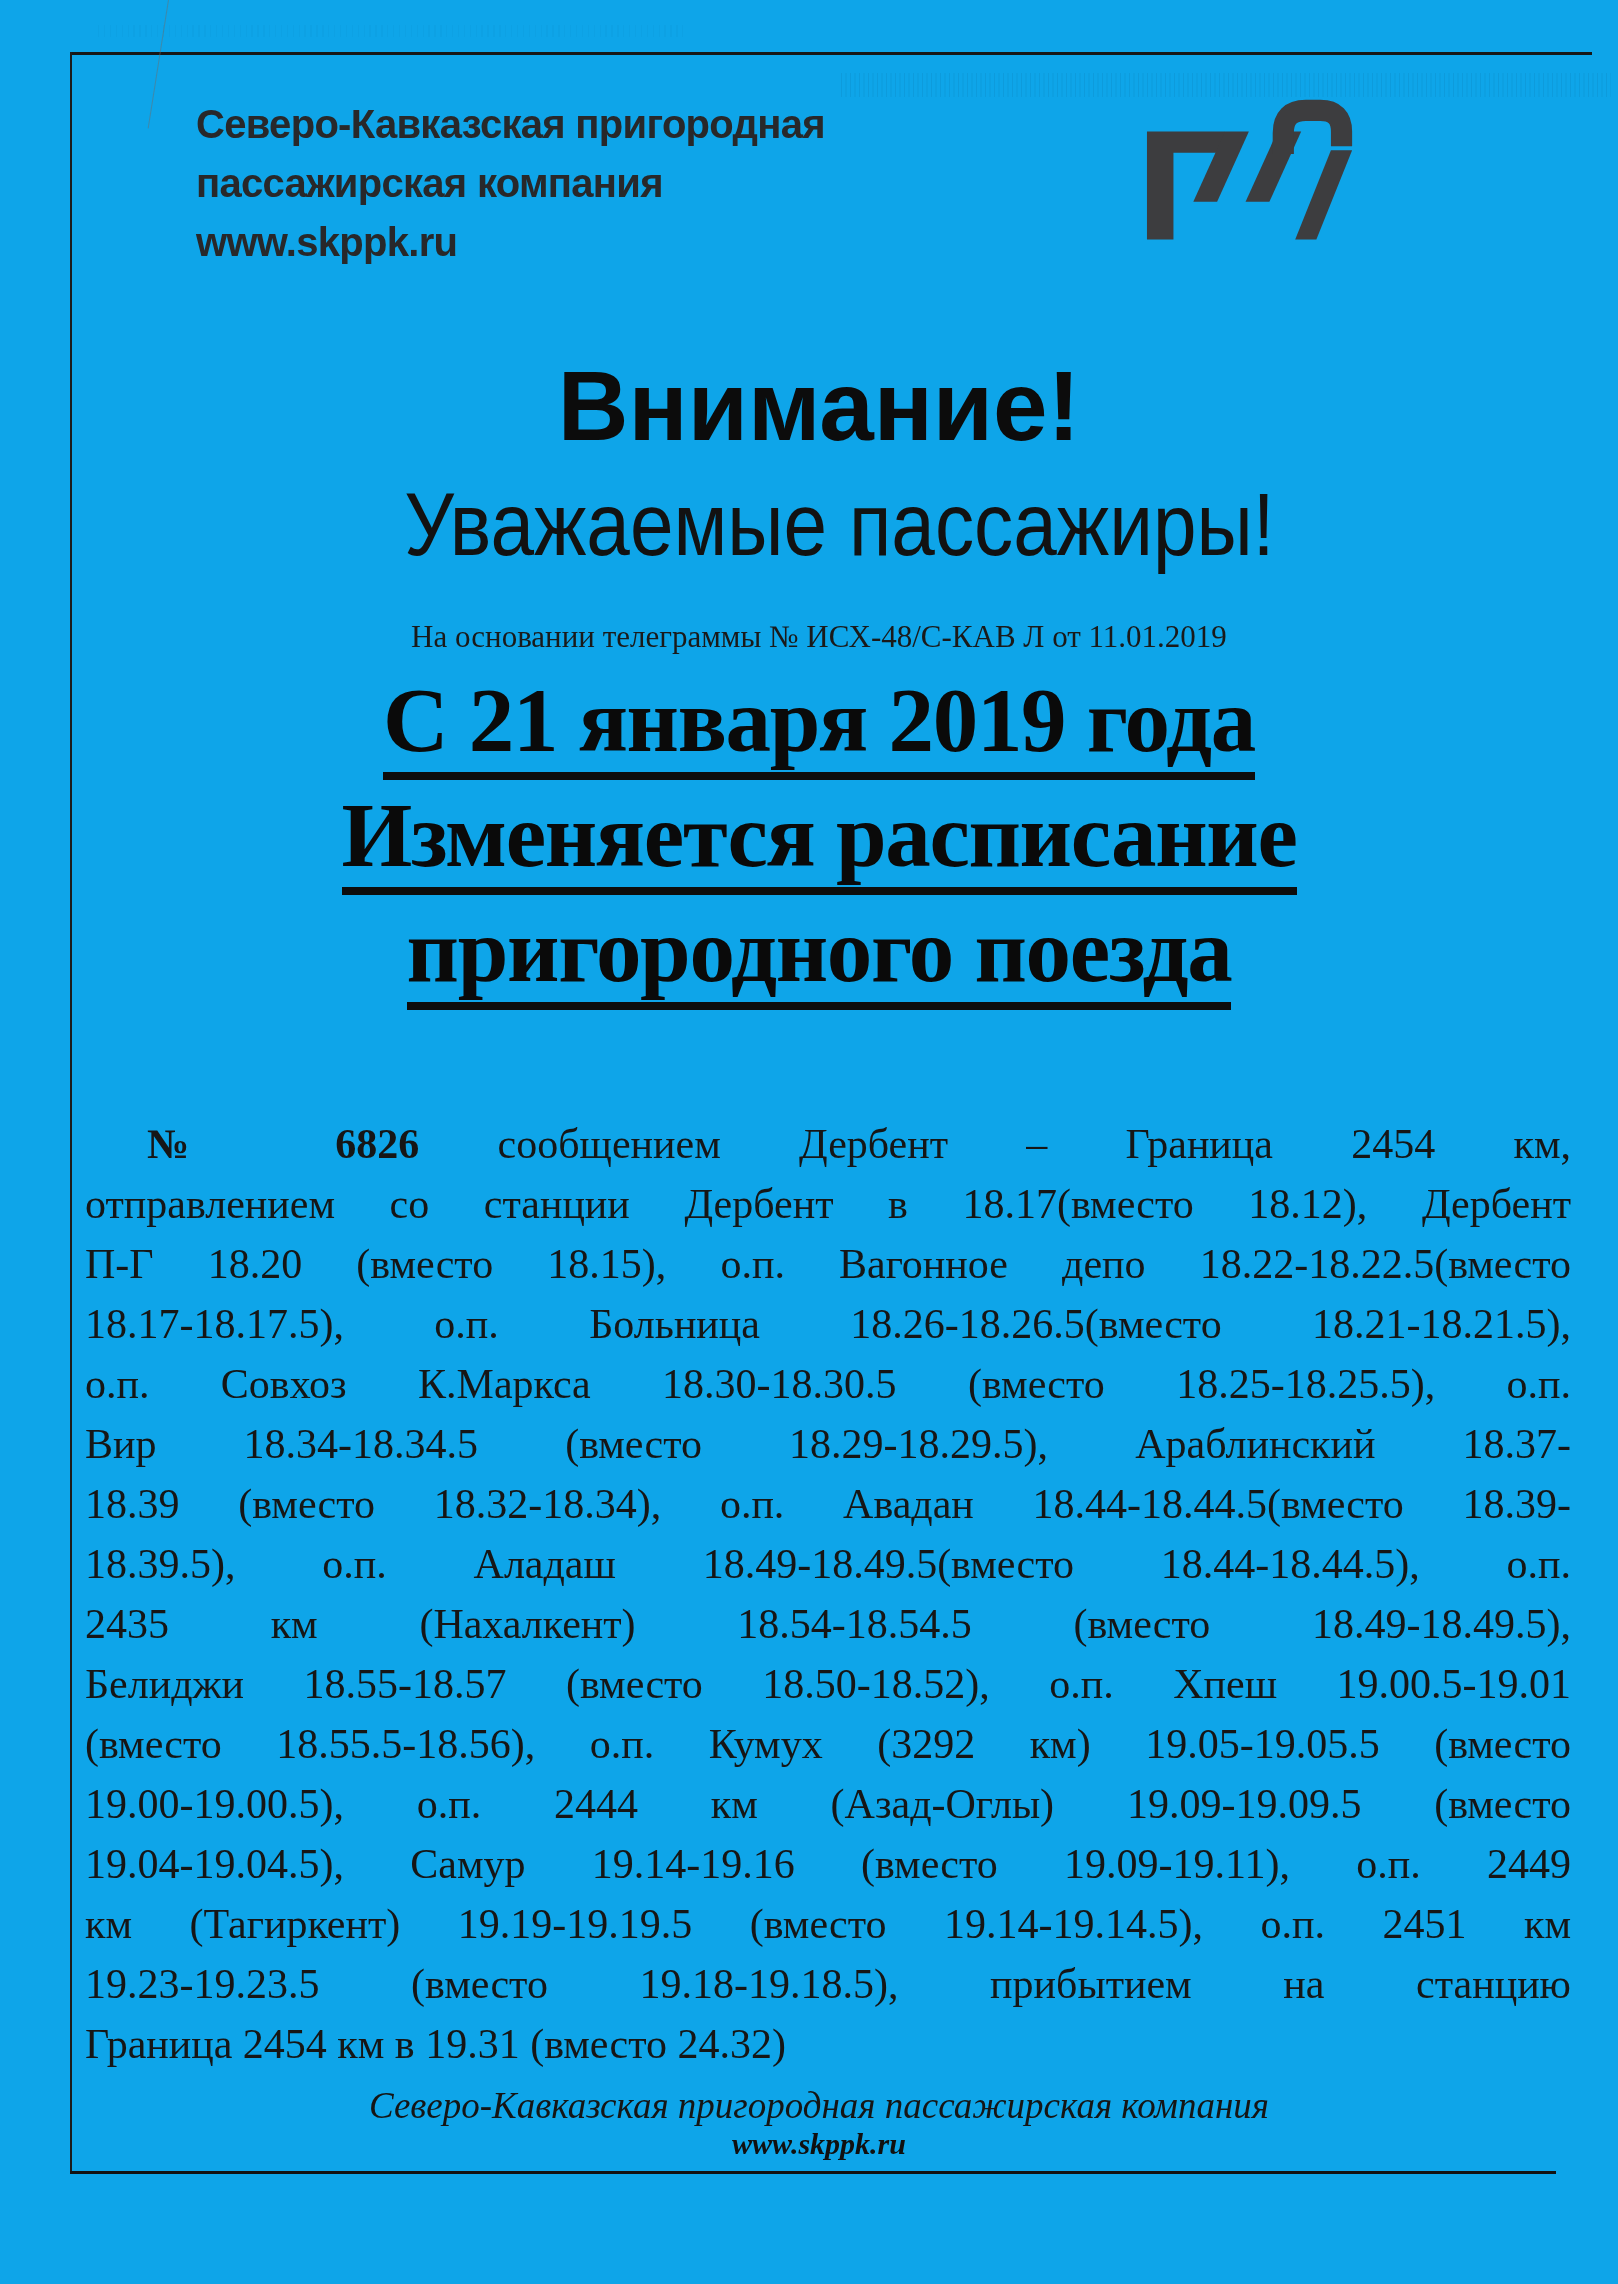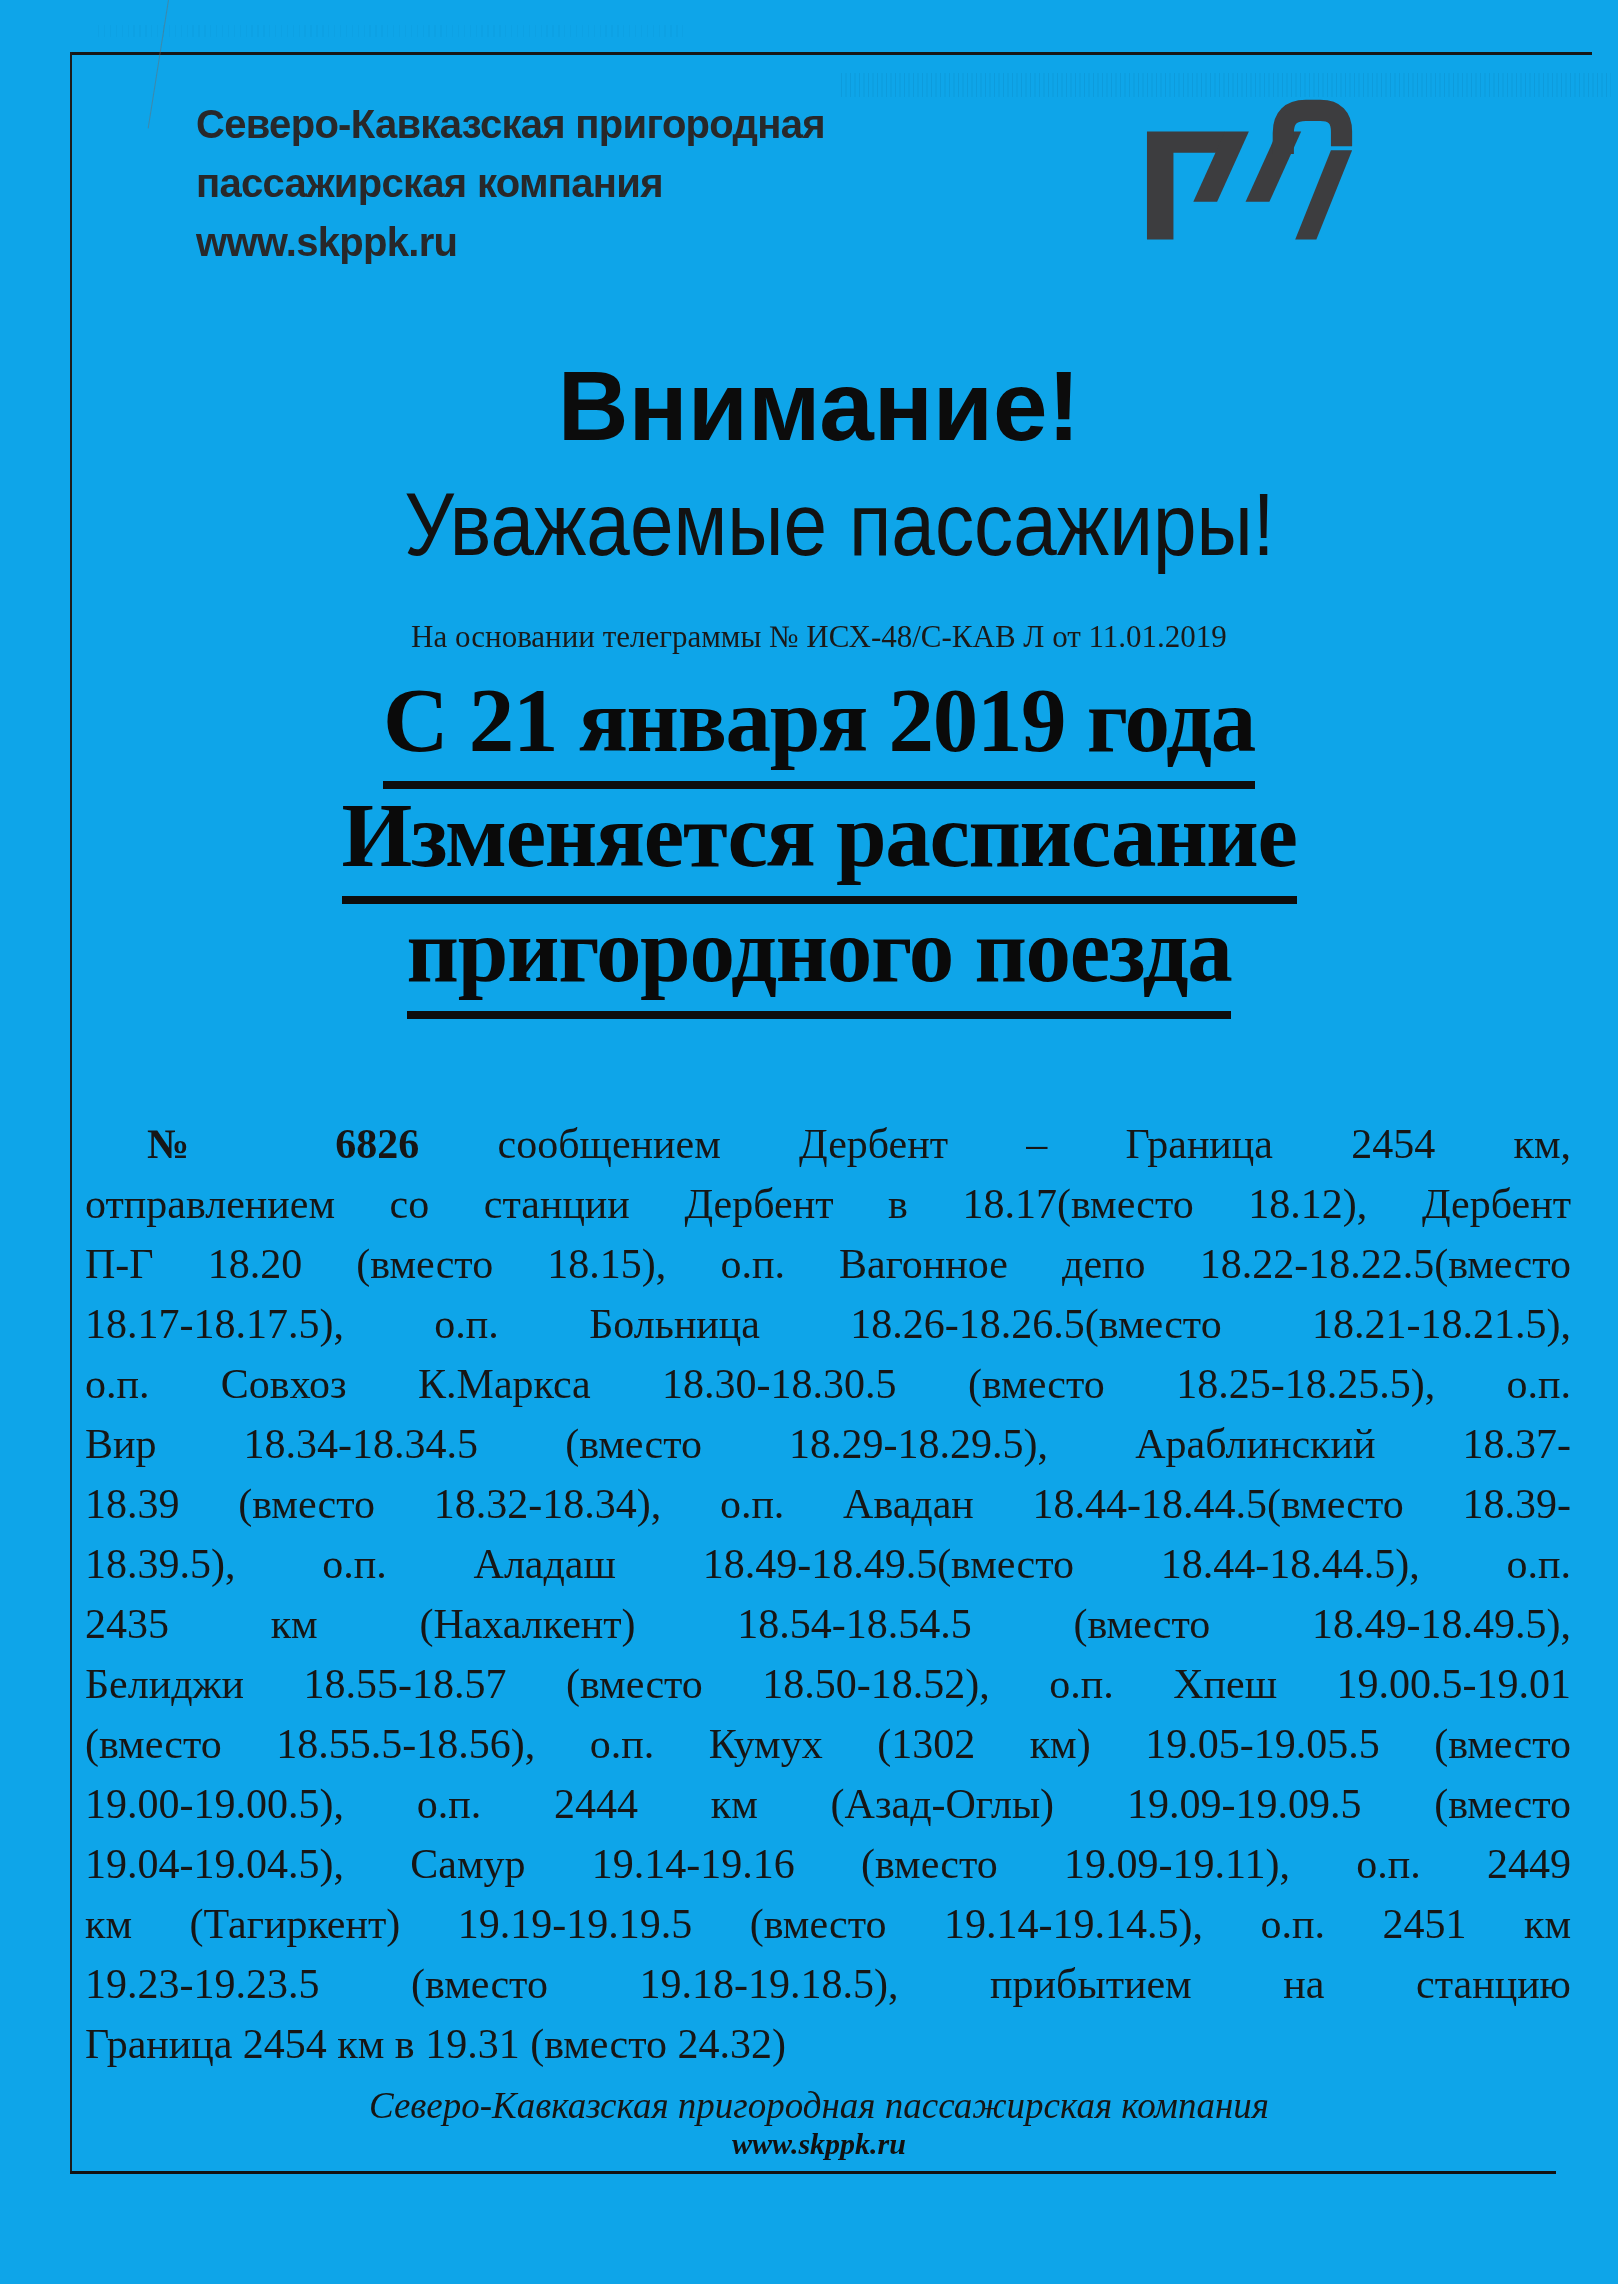--- a/index.html
+++ b/index.html
@@ -23,21 +23,21 @@
   
   .center-zone{position:absolute;left:72px;width:1494px;text-align:center;}
   .attention{top:355px;font-family:"Liberation Sans", sans-serif;font-weight:bold;
              font-size:98px;line-height:1.05;color:#0c0c0c;}
   .salutation{top:478px;font-family:"Liberation Sans", sans-serif;font-weight:400;
               font-size:89px;line-height:1.05;color:#121212;padding-left:20px;}
   .salutation .squeeze{display:inline-block;transform:scaleX(.88);}
   .basis{top:590px;font-size:31px;color:#1a1a1a;margin-top:29px;}
   .headline-line{position:absolute;left:72px;width:1494px;text-align:center;
                  font-weight:bold;font-size:91px;line-height:1.0;color:#0a0a0a;letter-spacing:-1.3px;}
-  .headline-line .u{display:inline-block;border-bottom:8.5px solid #0d0d0d;padding-bottom:15px;}
+  .headline-line .u{display:inline-block;border-bottom:8.5px solid #0d0d0d;padding-bottom:6px;}
   .hl1{top:675px;} .hl2{top:790px;} .hl3{top:905px;}
   
   .body-block{position:absolute;left:85px;top:1114px;width:1486px;font-size:42px;color:#161616;}
   .body-line{height:60px;line-height:60px;text-align:justify;text-align-last:justify;white-space:nowrap;}
   .body-line.first{padding-left:62px;width:1424px;}
   .body-line.last{text-align-last:left;}
   .body-line b{font-weight:bold;}
   
   .footer-company{position:absolute;left:72px;top:2084px;width:1494px;text-align:center;
                   font-style:italic;font-size:37px;color:#151515;}
@@ -96,21 +96,21 @@
     <div class="body-line first"><b>№ 6826</b><span> сообщением Дербент – Граница 2454 км,</span></div>
     <div class="body-line">отправлением со станции Дербент в 18.17(вместо 18.12), Дербент</div>
     <div class="body-line">П-Г 18.20 (вместо 18.15), о.п. Вагонное депо 18.22-18.22.5(вместо</div>
     <div class="body-line">18.17-18.17.5), о.п. Больница 18.26-18.26.5(вместо 18.21-18.21.5),</div>
     <div class="body-line">о.п. Совхоз К.Маркса 18.30-18.30.5 (вместо 18.25-18.25.5), о.п.</div>
     <div class="body-line">Вир 18.34-18.34.5 (вместо 18.29-18.29.5), Араблинский 18.37-</div>
     <div class="body-line">18.39 (вместо 18.32-18.34), о.п. Авадан 18.44-18.44.5(вместо 18.39-</div>
     <div class="body-line">18.39.5), о.п. Аладаш 18.49-18.49.5(вместо 18.44-18.44.5), о.п.</div>
     <div class="body-line">2435 км (Нахалкент) 18.54-18.54.5 (вместо 18.49-18.49.5),</div>
     <div class="body-line">Белиджи 18.55-18.57 (вместо 18.50-18.52), о.п. Хпеш 19.00.5-19.01</div>
-    <div class="body-line">(вместо 18.55.5-18.56), о.п. Кумух (1302 км) 19.05-19.05.5 (вместо</div>
+    <div class="body-line">(вместо 18.55.5-18.56), о.п. Кумух (3292 км) 19.05-19.05.5 (вместо</div>
     <div class="body-line">19.00-19.00.5), о.п. 2444 км (Азад-Оглы) 19.09-19.09.5 (вместо</div>
     <div class="body-line">19.04-19.04.5), Самур 19.14-19.16 (вместо 19.09-19.11), о.п. 2449</div>
     <div class="body-line">км (Тагиркент) 19.19-19.19.5 (вместо 19.14-19.14.5), о.п. 2451 км</div>
     <div class="body-line">19.23-19.23.5 (вместо 19.18-19.18.5), прибытием на станцию</div>
     <div class="body-line last">Граница 2454 км в 19.31 (вместо 24.32)</div>
   </div>
 
   <div class="footer-company">Северо-Кавказская пригородная пассажирская компания</div>
   <div class="footer-site">www.skppk.ru</div>
 

